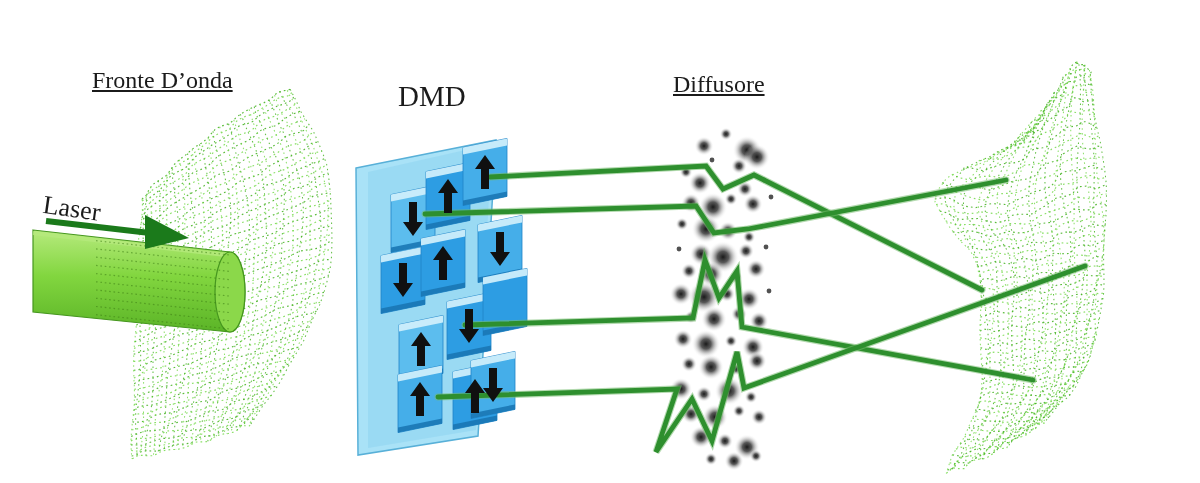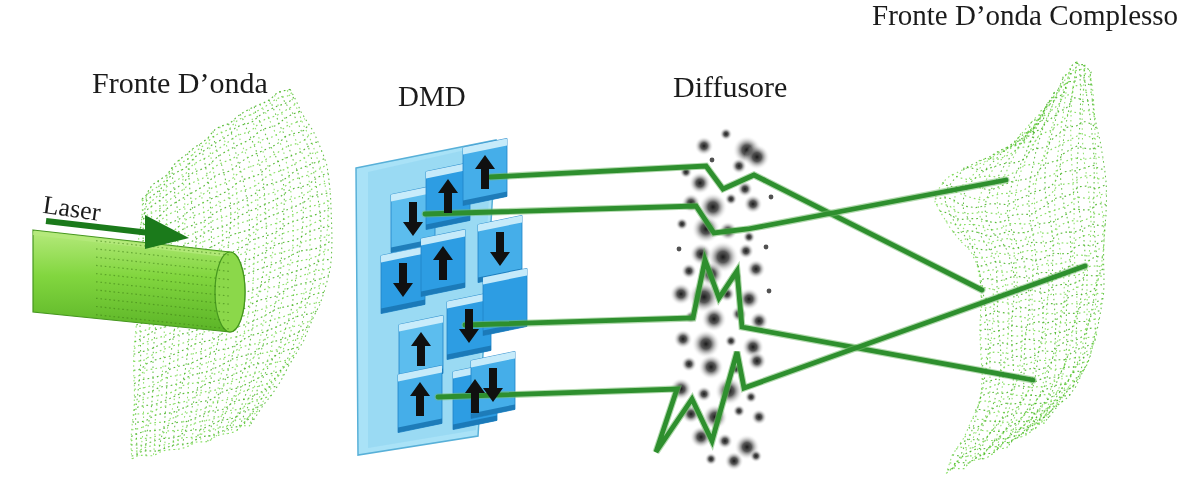--- a/index.html
+++ b/index.html
@@ -1,23 +1,23 @@
 <!DOCTYPE html>
 <html><head>
 <meta charset="utf-8">
 <style>
   html,body{margin:0;padding:0;background:#ffffff;}
   .stage{position:relative;width:1200px;height:483px;background:#ffffff;overflow:hidden;
          font-family:"Liberation Serif", serif;}
   .stage svg{position:absolute;left:0;top:0;}
   .lbl{position:absolute;color:#1b1b1b;white-space:nowrap;line-height:1;}
-  .lbl-wavefront{left:92px;top:68px;font-size:30px;}
+  .lbl-wavefront{left:92px;top:68px;font-size:24px;text-decoration:underline;}
   .lbl-laser{left:45px;top:192px;font-size:26px;transform:rotate(8deg);transform-origin:left top;}
   .lbl-dmd{left:398px;top:82px;font-size:29px;}
-  .lbl-diffuser{left:673px;top:72px;font-size:30px;}
+  .lbl-diffuser{left:673px;top:72px;font-size:24px;text-decoration:underline;}
   .lbl-complex{left:872px;top:1px;font-size:29px;}
 </style>
 </head>
 <body>
 
 <div class="stage">
   <svg id="scene" width="1200" height="483" viewBox="0 0 1200 483">
     <defs id="defs">
         <linearGradient id="beamGrad" x1="0" y1="0" x2="0" y2="1">
           <stop offset="0" stop-color="#b6ea7d"></stop>
@@ -307,14 +307,13 @@
         <path d="M 416,416 L 416,396 L 410,396 L 420,382 L 430,396 L 424,396 L 424,416 Z" fill="#101010"></path>
         <path d="M 471,413 L 471,393 L 465,393 L 475,379 L 485,393 L 479,393 L 479,413 Z" fill="#101010"></path>
         <path d="M 489,368 L 489,388 L 483,388 L 493,402 L 503,388 L 497,388 L 497,368 Z" fill="#101010"></path>
       </g>
   </svg>
 
   <div class="lbl lbl-wavefront">Fronte D’onda</div>
   <div class="lbl lbl-laser">Laser</div>
   <div class="lbl lbl-dmd">DMD</div>
   <div class="lbl lbl-diffuser">Diffusore</div>
-  <div class="lbl lbl-complex">Fronte D’onda Complesso</div>
 </div>
 
 </body></html>

